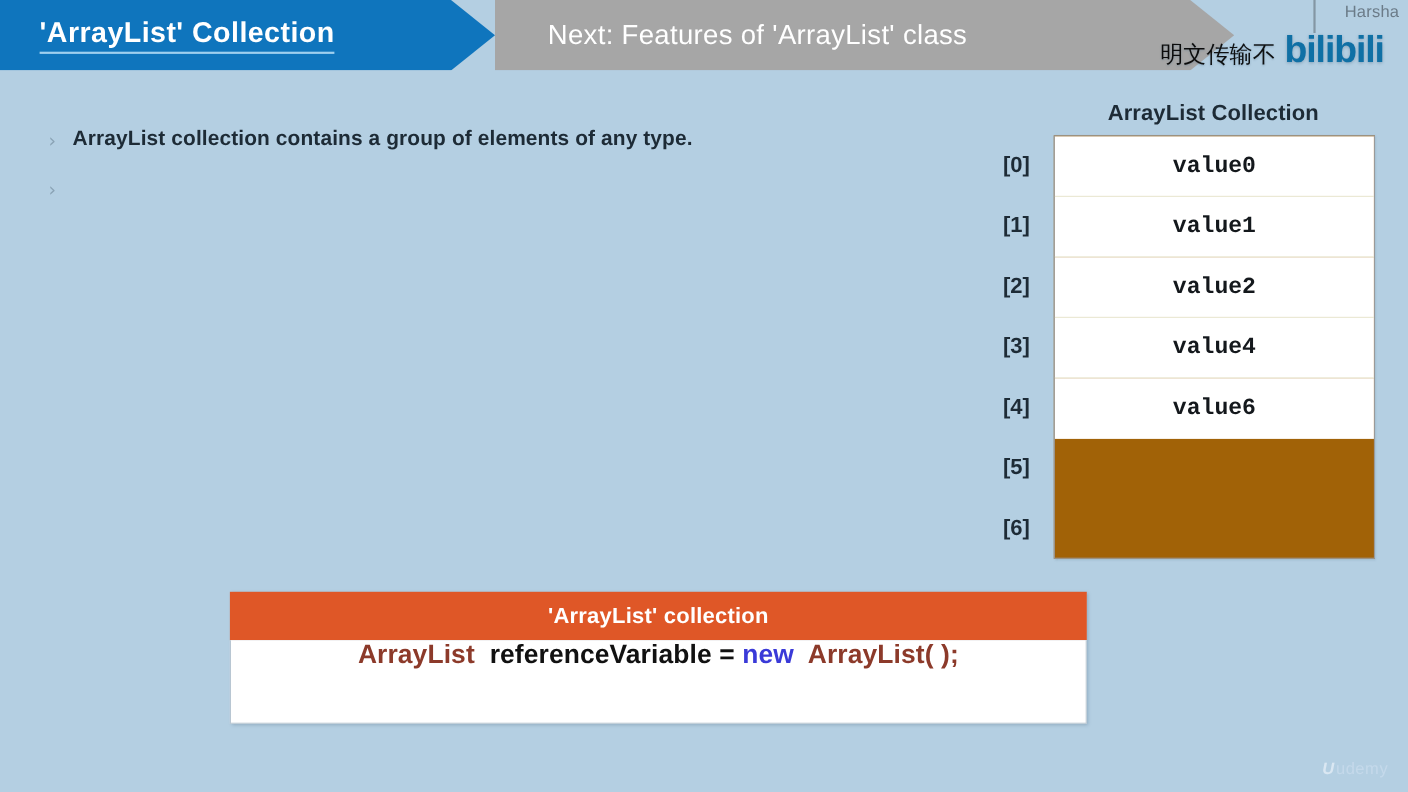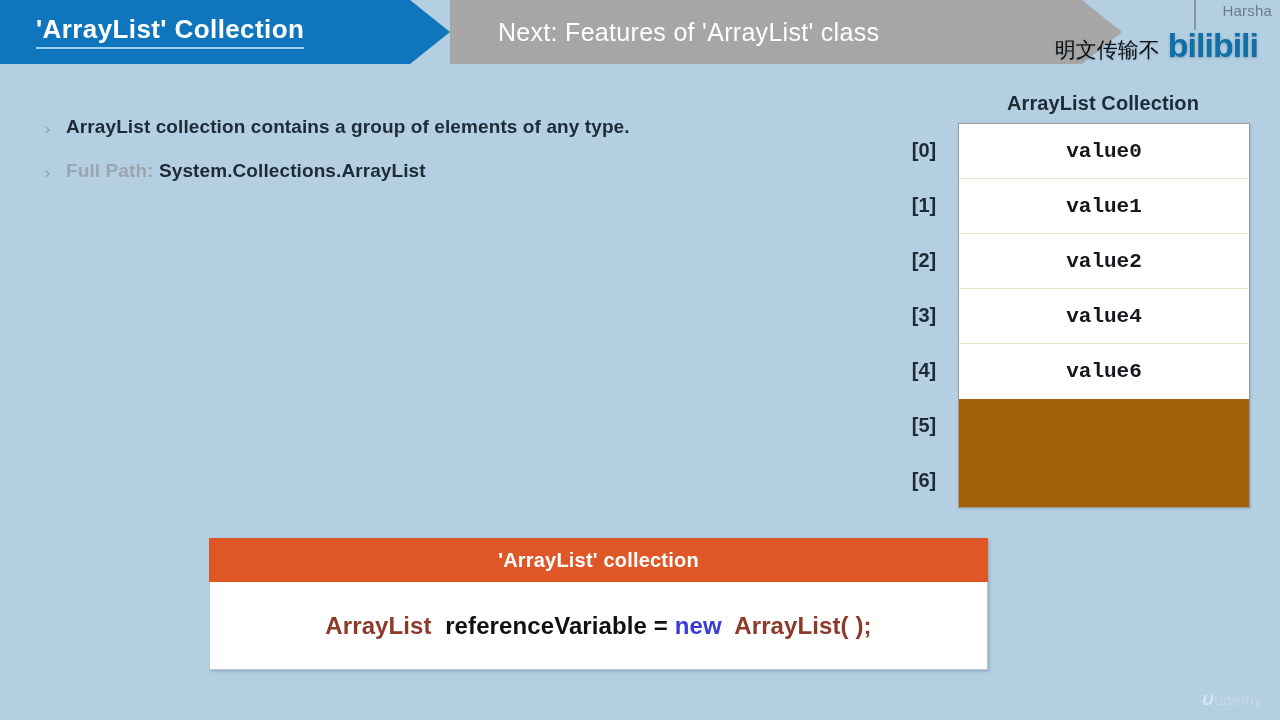--- a/index.html
+++ b/index.html
@@ -247,23 +247,22 @@
     justify-content: center;
     font-size: 20px;
     font-weight: bold;
     letter-spacing: .2px;
   }
 
   #syntax-body {
     background: #ffffff;
     border: 1px solid #b8c6d2;
     border-top: none;
-    height: 88px;
-    display: flex;
-    align-items: center;
+    height: 76px;
+    display: flex;
     justify-content: center;
   }
 
   #syntax-code {
     font-size: 24px;
     font-weight: bold;
     letter-spacing: .1px;
     white-space: pre;
   }
 
@@ -301,21 +300,20 @@
 
 <div id="bullet-list">
 
   <div class="bullet-row">
     <span class="bullet-marker">›</span>
     <span class="bullet-text">ArrayList collection contains a group of elements of any type.</span>
   </div>
 
   <div class="bullet-row">
     <span class="bullet-marker">›</span>
-    <span class="bullet-text"><span class="muted-label">Full Path: </span><span>System.Collections.ArrayList</span></span>
   </div>
 
 </div>
 
 <div id="arraylist-panel">
 
   <div id="arraylist-title">ArrayList Collection</div>
 
   <div id="arraylist-body">
 

